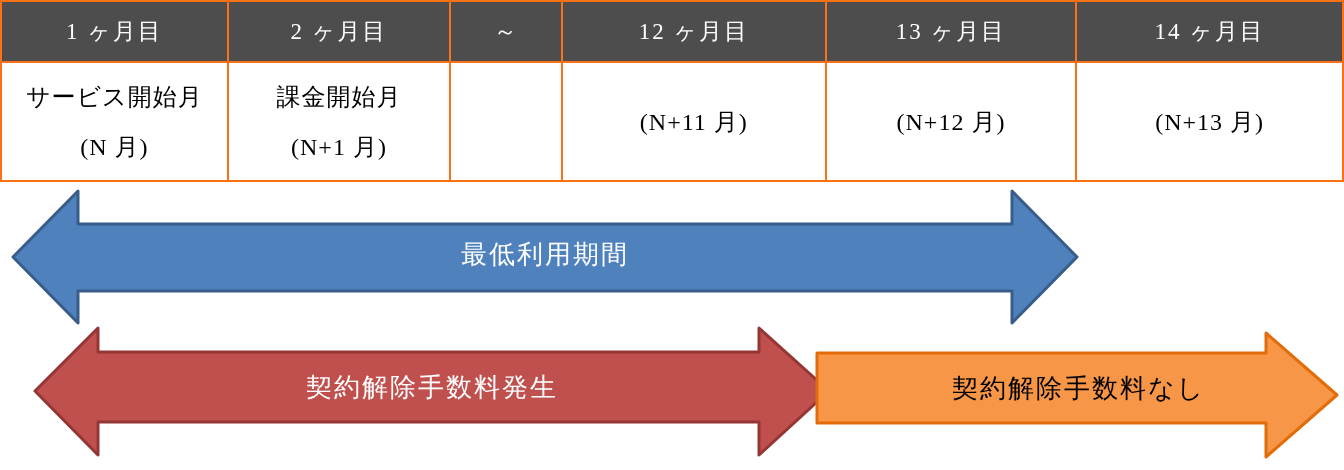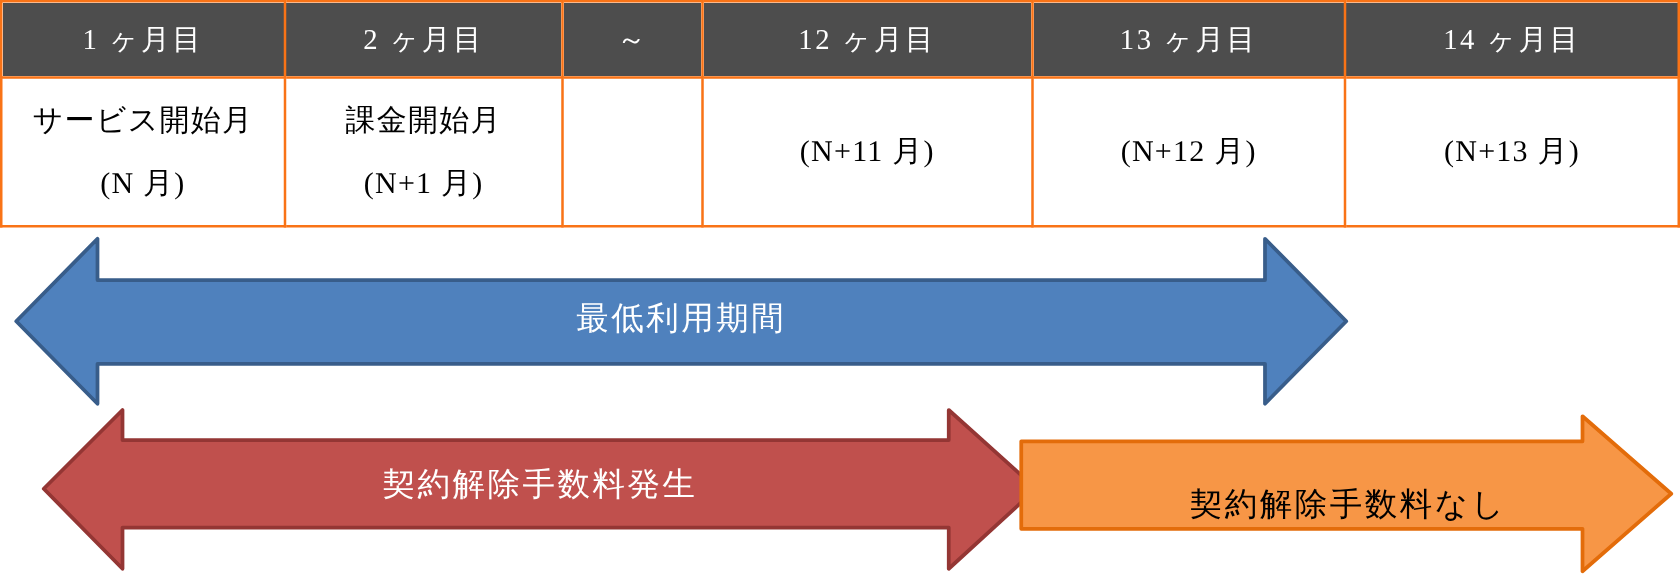--- a/index.html
+++ b/index.html
@@ -32,21 +32,21 @@
   .arrow-wrap{position:absolute;}
   .arrow-wrap svg{display:block;}
   .arrow-label{
     position:absolute;left:0;right:0;display:flex;align-items:center;justify-content:center;
     font-size:26px;letter-spacing:2px;white-space:nowrap;pointer-events:none;
   }
   .arrow-blue polygon{stroke:#385d8a;stroke-width:3;stroke-linejoin:round;}
   .arrow-red polygon{stroke:#943634;stroke-width:3;stroke-linejoin:round;}
   .arrow-orange polygon{stroke:#e36c0a;stroke-width:3;stroke-linejoin:round;}
   .label-white{color:#ffffff;}
-  .label-black{color:#000000;margin-top:15px;}
+  .label-black{color:#000000;}
 </style>
 </head>
 <body>
 
 <div class="canvas">
 
   <table class="schedule">
     <colgroup>
       <col style="width:16.89%">
       <col style="width:16.59%">

